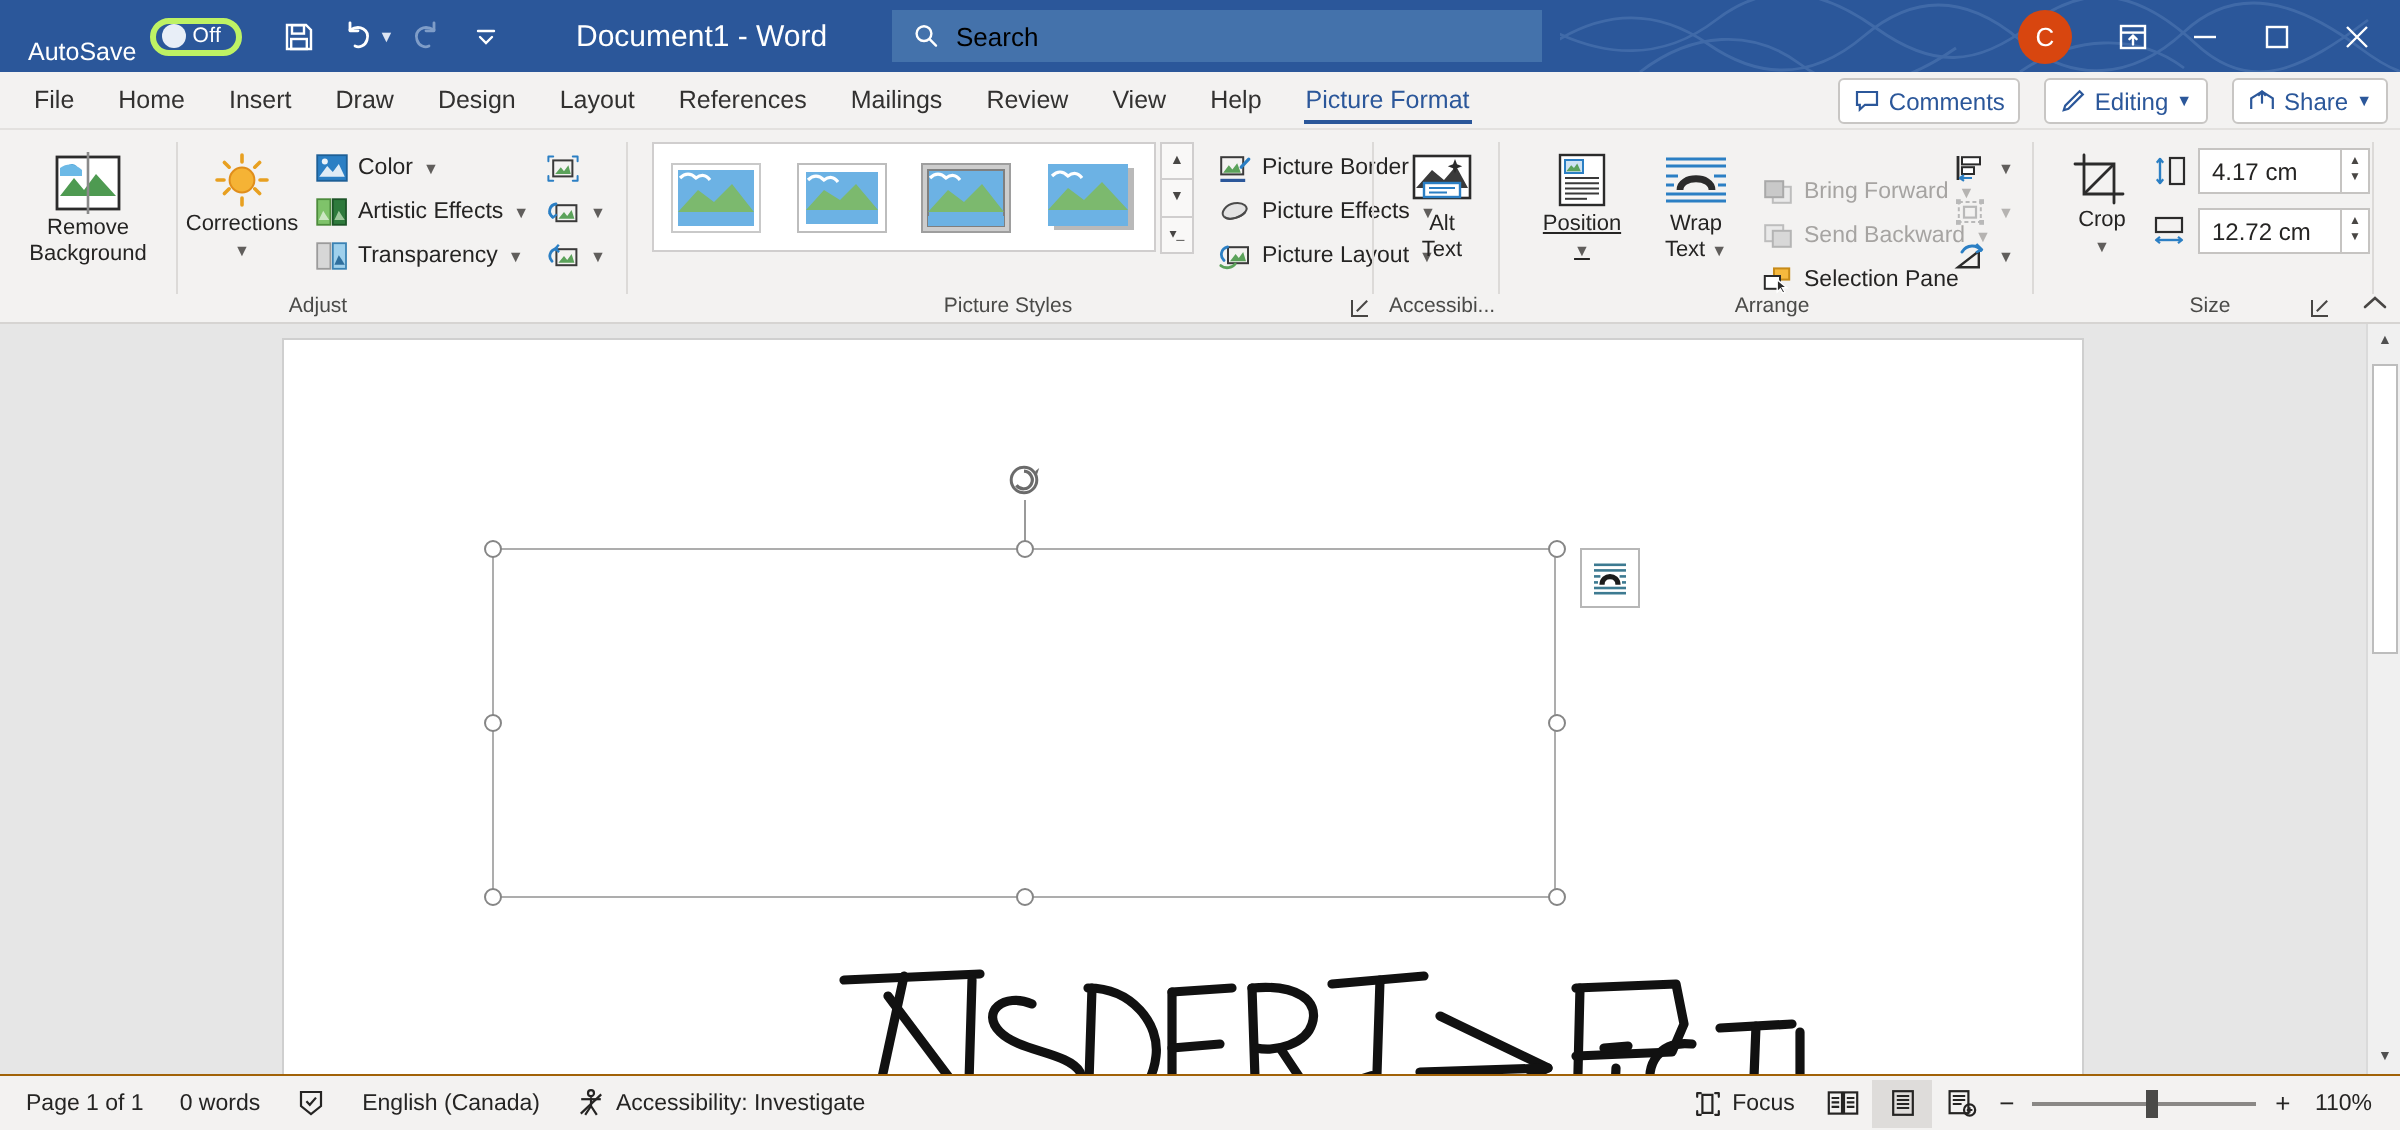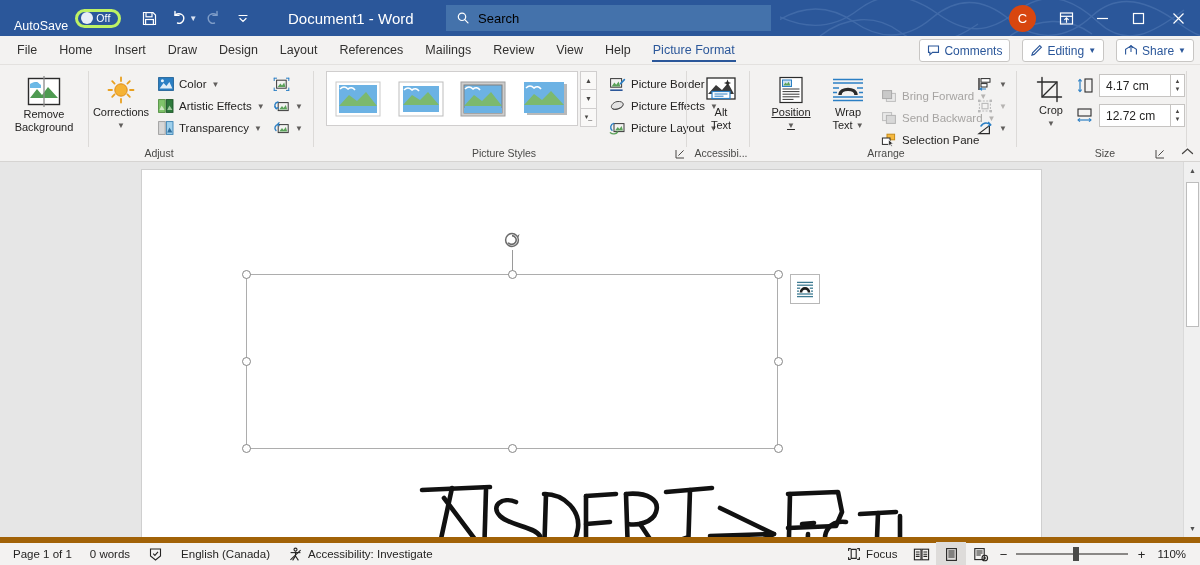--- a/index.html
+++ b/index.html
@@ -207,21 +207,21 @@
     font-size: 7px; color: #505050;
   }
   .vs-thumb {
     position: absolute; left: 2px; top: 20px; width: 13px; height: 145px;
     background: #ffffff; border: 1px solid #bdbdbd;
   }
 
   
   .statusbar {
     position: absolute; bottom: 0; left: 0; width: 1200px; height: 28px;
-    background: #f3f2f1; border-top: 6px solid #a16207;
+    background: #f3f2f1; border-top: 1px solid #a16207;
     display: flex; align-items: center;
   }
   .sb-item {
     display: flex; align-items: center; gap: 5px;
     font-size: 11.5px; color: #252423; padding: 0 9px; height: 24px;
     white-space: nowrap;
   }
   .sb-right { position: absolute; right: 4px; display: flex; align-items: center; }
   .view-btn {
     width: 30px; height: 24px; display: flex; align-items: center; justify-content: center;

